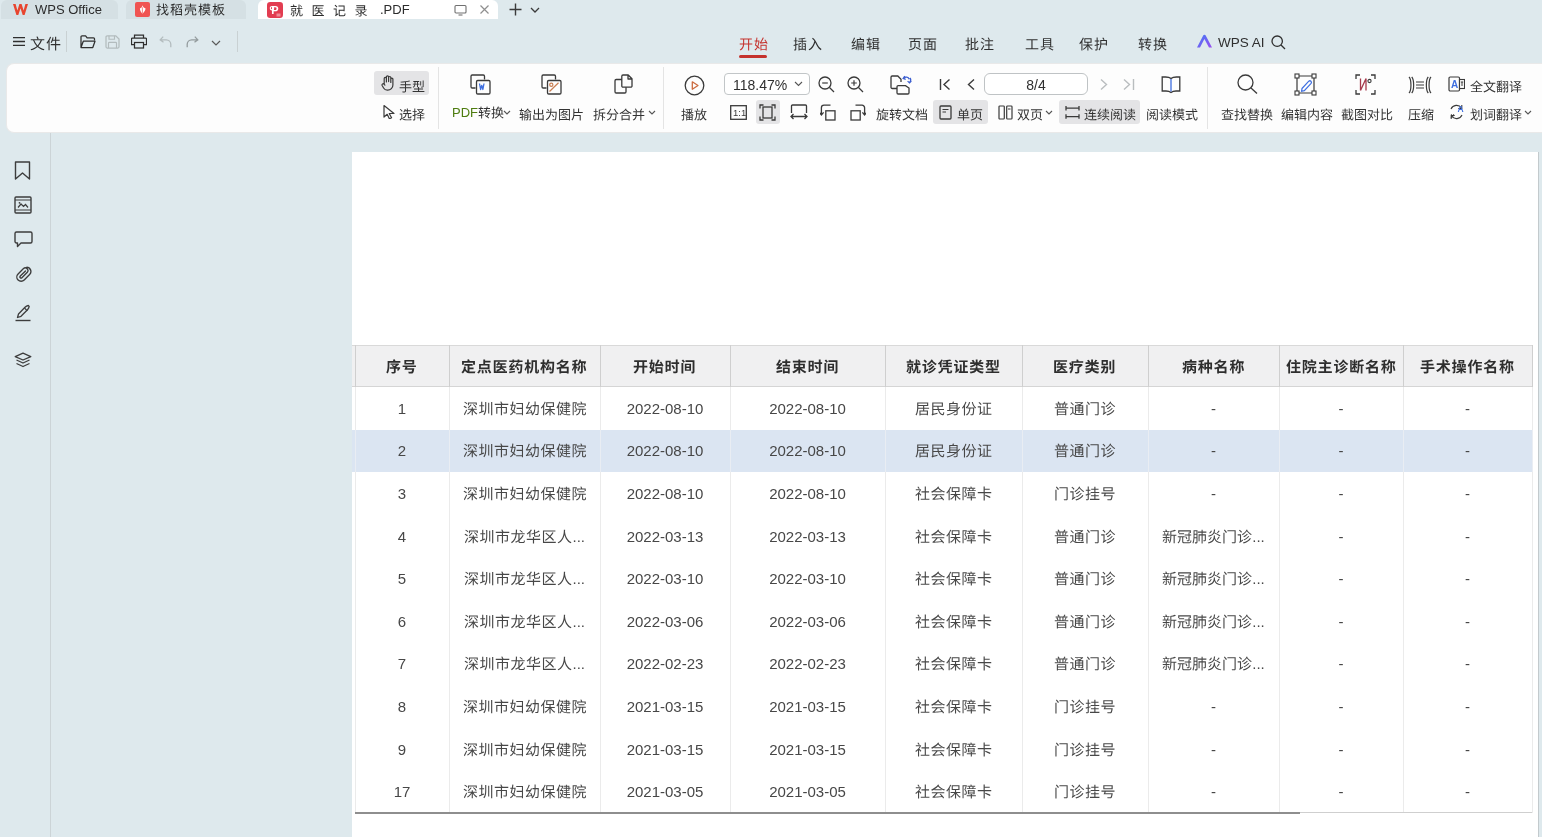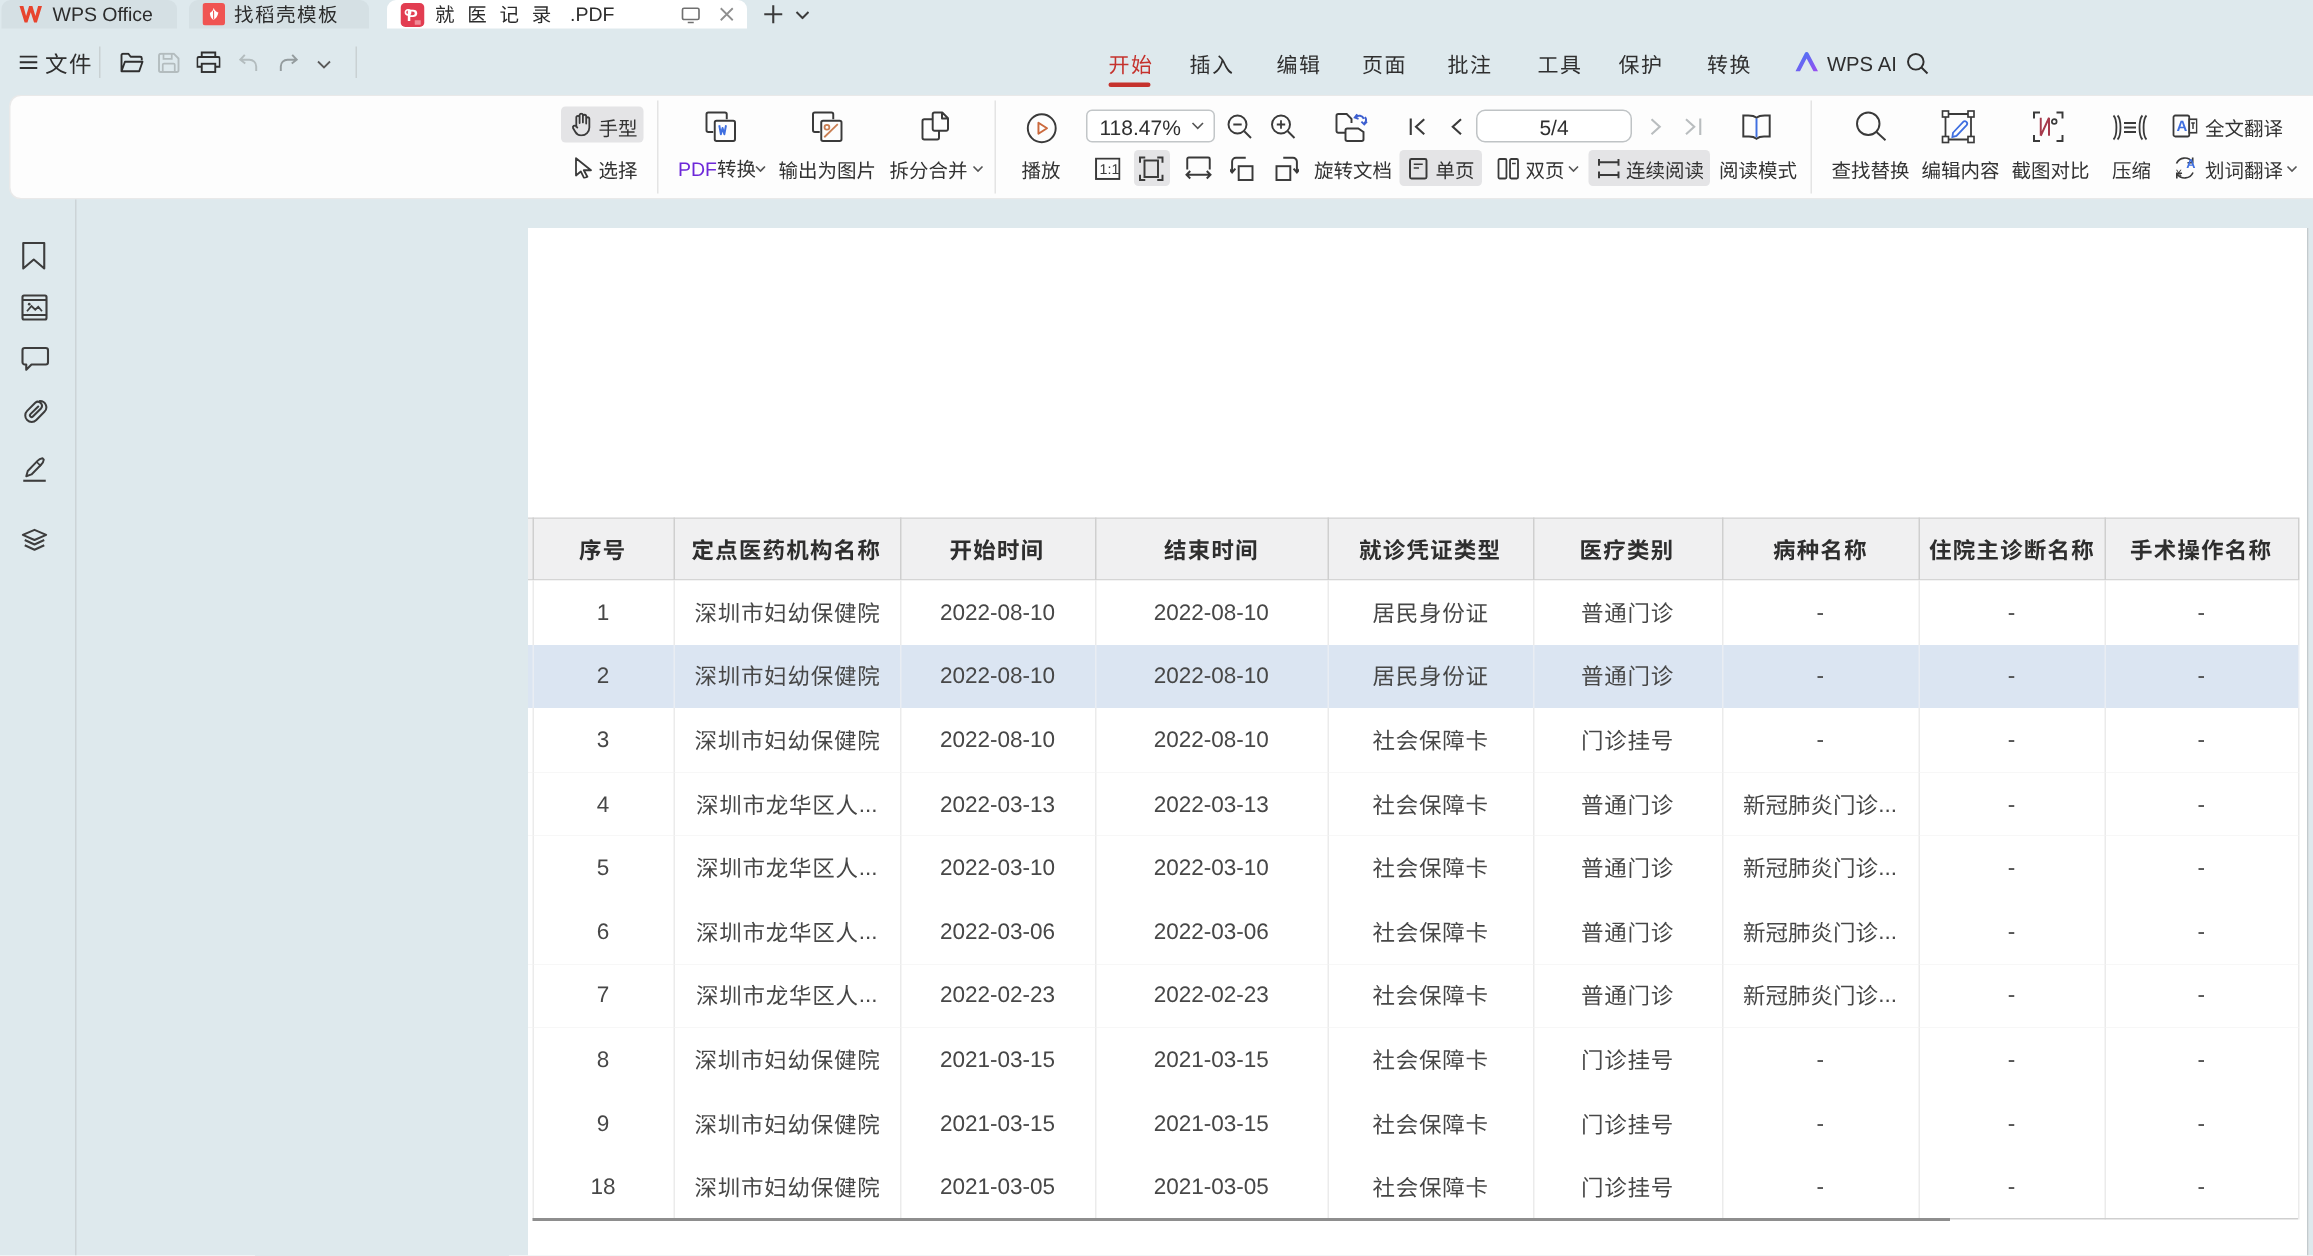--- a/index.html
+++ b/index.html
@@ -285,21 +285,21 @@
       <use href="#gD" x="0"></use>
       <use href="#gE" x="1000"></use>
     </svg></div>
 <div class="vd" style="left:438px;top:67px;height:62px"></div>
 <svg class="ab" width="22" height="21" viewBox="0 0 22 21" style="left:470px;top:74px">
     <path d="M14.5 5.5 V2.2 a1.2 1.2 0 0 0 -1.2 -1.2 H2.2 A1.2 1.2 0 0 0 1 2.2 v10.6 a1.2 1.2 0 0 0 1.2 1.2 H5.5" fill="none" stroke="#3a3a3a" stroke-width="1.3"></path>
     <rect x="6.5" y="6.5" width="13.5" height="13.5" rx="1.2" fill="#fdfdfd" stroke="#3a3a3a" stroke-width="1.3"></rect>
     <path d="M9.5 9.5 l1.1 6 1.1-4.2 1.2 4.2 1.1-6" fill="none" stroke="#3f6fe0" stroke-width="1.3" stroke-linejoin="round"></path>
   </svg>
 <div class="ab lbl" style="left:452px;top:105px">
-    <span style="font-size:13px;color:#6d28d9">PDF</span>
+    <span style="font-size:13px;color:#4d7c0f">PDF</span>
     <svg class="cj " width="26" height="13" viewBox="0 0 2000 1000" fill="#333">
       <use href="#gz" x="0"></use>
       <use href="#gA" x="1000"></use>
     </svg>
   </div>
 <svg class="ab" width="8" height="5" viewBox="0 0 8 5" style="left:503px;top:110px">
     <path d="M1 1 L4 4 L7 1" fill="none" stroke="#555" stroke-width="1.1"></path>
   </svg>
 <svg class="ab" width="22" height="21" viewBox="0 0 22 21" style="left:541px;top:74px">
     <path d="M14.5 5.5 V2.2 a1.2 1.2 0 0 0 -1.2 -1.2 H2.2 A1.2 1.2 0 0 0 1 2.2 v10.6 a1.2 1.2 0 0 0 1.2 1.2 H5.5" fill="none" stroke="#3a3a3a" stroke-width="1.3"></path>
@@ -383,21 +383,21 @@
       <use href="#gj" x="2000"></use>
       <use href="#gR" x="3000"></use>
     </svg></div>
 <svg class="ab" width="12" height="13" viewBox="0 0 12 13" style="left:939px;top:78px">
     <path d="M1.5 1 v11 M10.5 1.5 L5 6.5 l5.5 5" fill="none" stroke="#3a3a3a" stroke-width="1.4"></path>
   </svg>
 <svg class="ab" width="8" height="13" viewBox="0 0 8 13" style="left:967px;top:78px">
     <path d="M7 1.5 L1.5 6.5 L7 11.5" fill="none" stroke="#3a3a3a" stroke-width="1.4"></path>
   </svg>
 <div class="ab" style="left:984px;top:73px;width:104px;height:22px;border:1px solid #bfc3c5;border-radius:6px;background:#fff"></div>
-<div class="ab" style="left:984px;top:77px;width:104px;text-align:center;font-size:14px;color:#2f2f2f">5/4</div>
+<div class="ab" style="left:984px;top:77px;width:104px;text-align:center;font-size:14px;color:#2f2f2f">8/4</div>
 <svg class="ab" width="8" height="13" viewBox="0 0 8 13" style="left:1100px;top:78px">
     <path d="M1 1.5 L6.5 6.5 L1 11.5" fill="none" stroke="#b9bdbf" stroke-width="1.4"></path>
   </svg>
 <svg class="ab" width="12" height="13" viewBox="0 0 12 13" style="left:1123px;top:78px">
     <path d="M1 1.5 L6.5 6.5 L1 11.5 M10.5 1 v11" fill="none" stroke="#b9bdbf" stroke-width="1.4"></path>
   </svg>
 <svg class="ab" width="20" height="18" viewBox="0 0 20 18" style="left:1161px;top:76px">
     <path d="M10 2.5 C8.5 1.2 6 1 4.5 1 H1.2 v14 h3.8 c2 0 3.8 .5 5 1.5 c1.2 -1 3 -1.5 5 -1.5 h3.8 V1 h-3.3 C14 1 11.5 1.2 10 2.5 Z" fill="none" stroke="#3a3a3a" stroke-width="1.3"></path>
     <path d="M10 3 v12.5" stroke="#3f6fe0" stroke-width="1.3"></path>
   </svg>
@@ -1185,21 +1185,21 @@
 <div class="ab" style="left:730px;top:727.8px;width:1px;height:42.60000000000002px;background:#ebebeb"></div>
 <div class="ab" style="left:885px;top:727.8px;width:1px;height:42.60000000000002px;background:#ebebeb"></div>
 <div class="ab" style="left:1022px;top:727.8px;width:1px;height:42.60000000000002px;background:#ebebeb"></div>
 <div class="ab" style="left:1148px;top:727.8px;width:1px;height:42.60000000000002px;background:#ebebeb"></div>
 <div class="ab" style="left:1279px;top:727.8px;width:1px;height:42.60000000000002px;background:#ebebeb"></div>
 <div class="ab" style="left:1403px;top:727.8px;width:1px;height:42.60000000000002px;background:#ebebeb"></div>
 <div class="ab" style="left:1532px;top:727.8px;width:1px;height:42.60000000000002px;background:#ebebeb"></div>
 <div class="ab" style="left:352px;top:770.4px;width:1180px;height:1px;background:#dedede"></div>
 <div class="ab" style="left:352px;top:770.4px;width:1180px;height:42.60000000000002px;background:#fff"></div>
 <div class="cell" style="left:355px;top:770.4px;width:94px;height:42.60000000000002px">
-    <span style="font-size:15px;color:#474747">18</span>
+    <span style="font-size:15px;color:#474747">17</span>
   </div>
 <div class="cell" style="left:449px;top:770.4px;width:151px;height:42.60000000000002px">
     <svg class="cj " width="124.0" height="15" viewBox="0 0 8267 1000" fill="#474747">
       <use href="#gbV" x="0"></use>
       <use href="#gbW" x="1033"></use>
       <use href="#gbX" x="2067"></use>
       <use href="#gbY" x="3100"></use>
       <use href="#gbZ" x="4133"></use>
       <use href="#gx" x="5167"></use>
       <use href="#gca" x="6200"></use>

